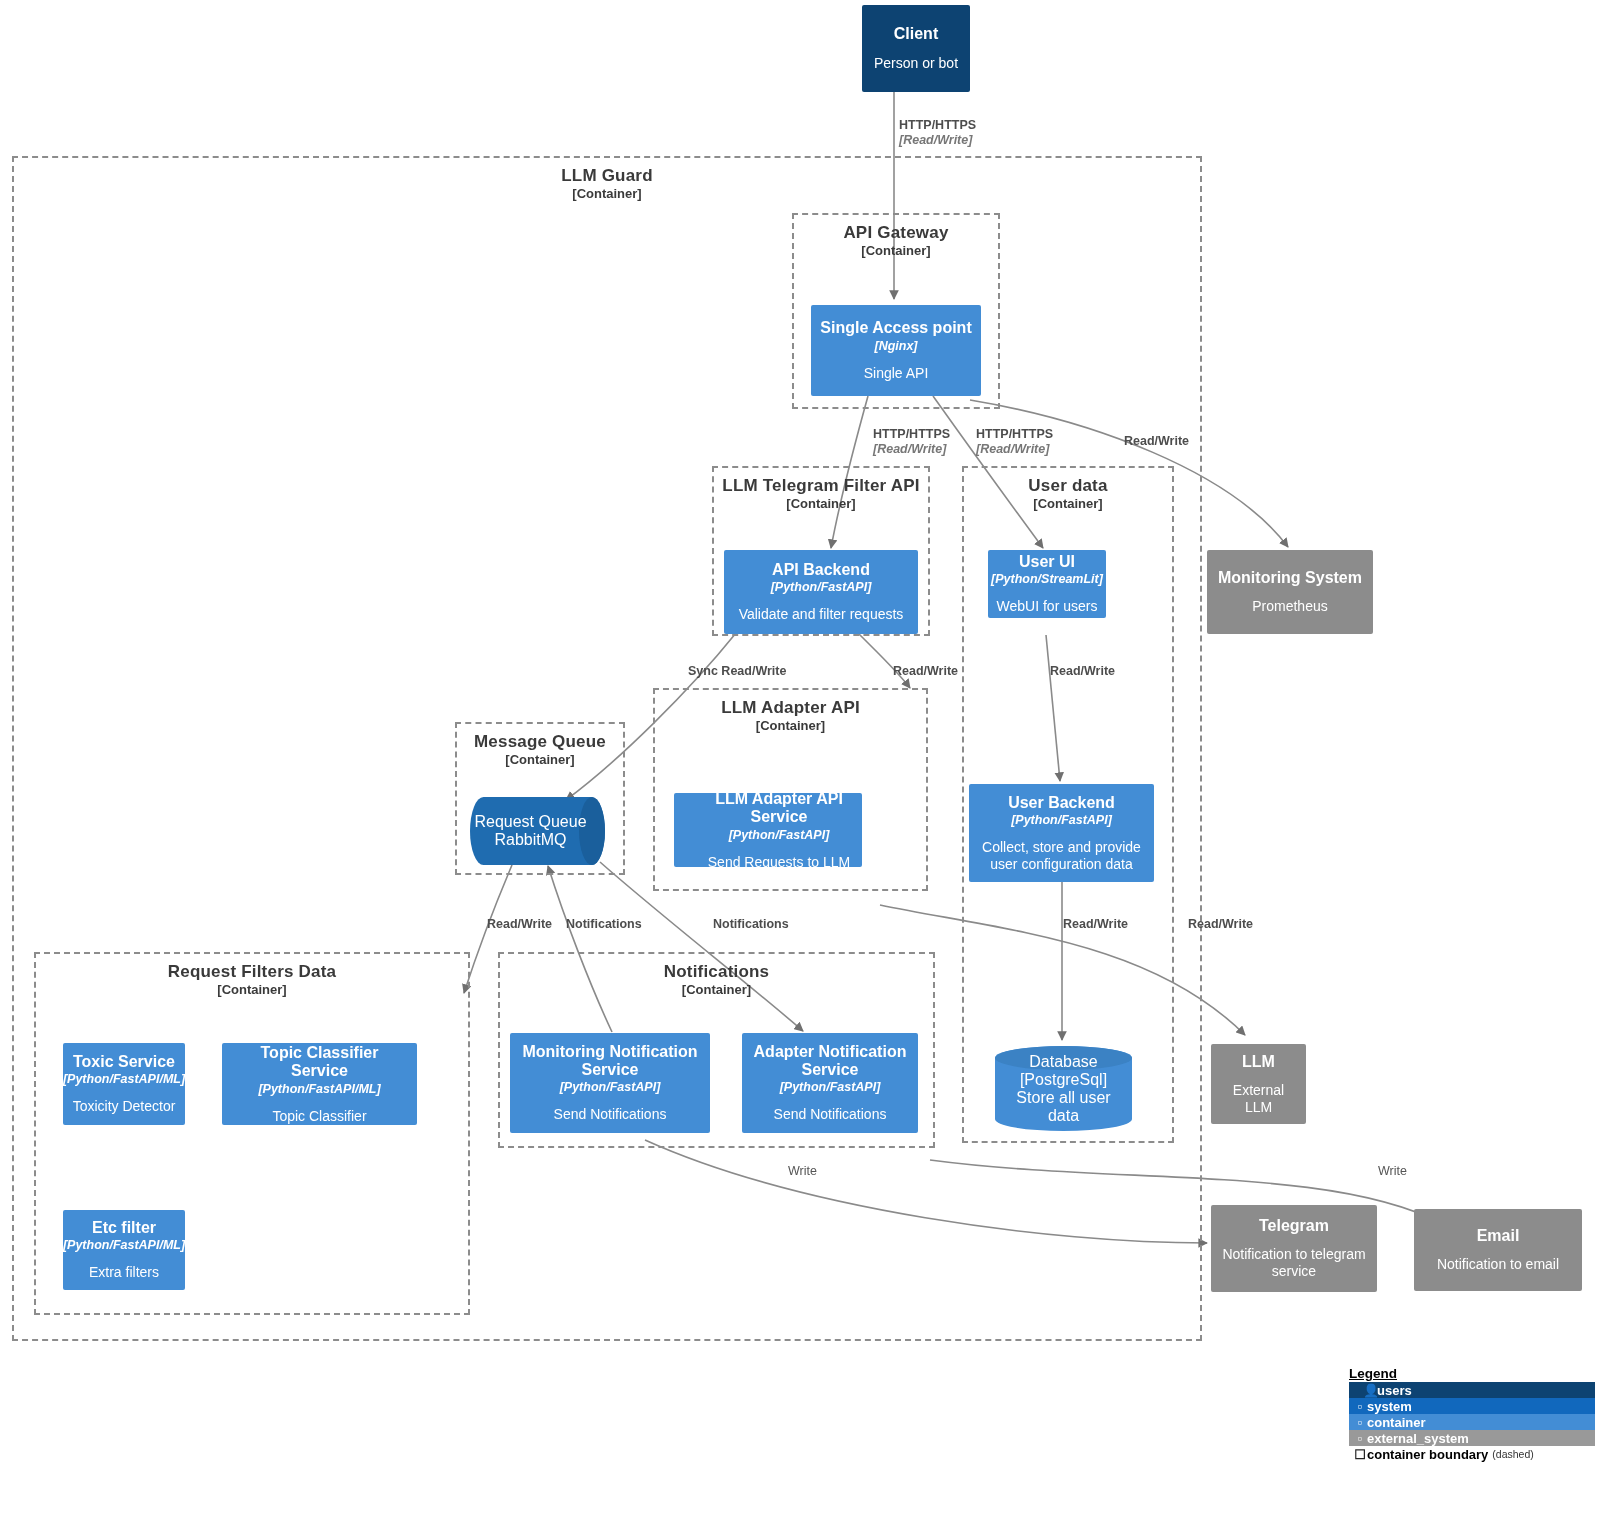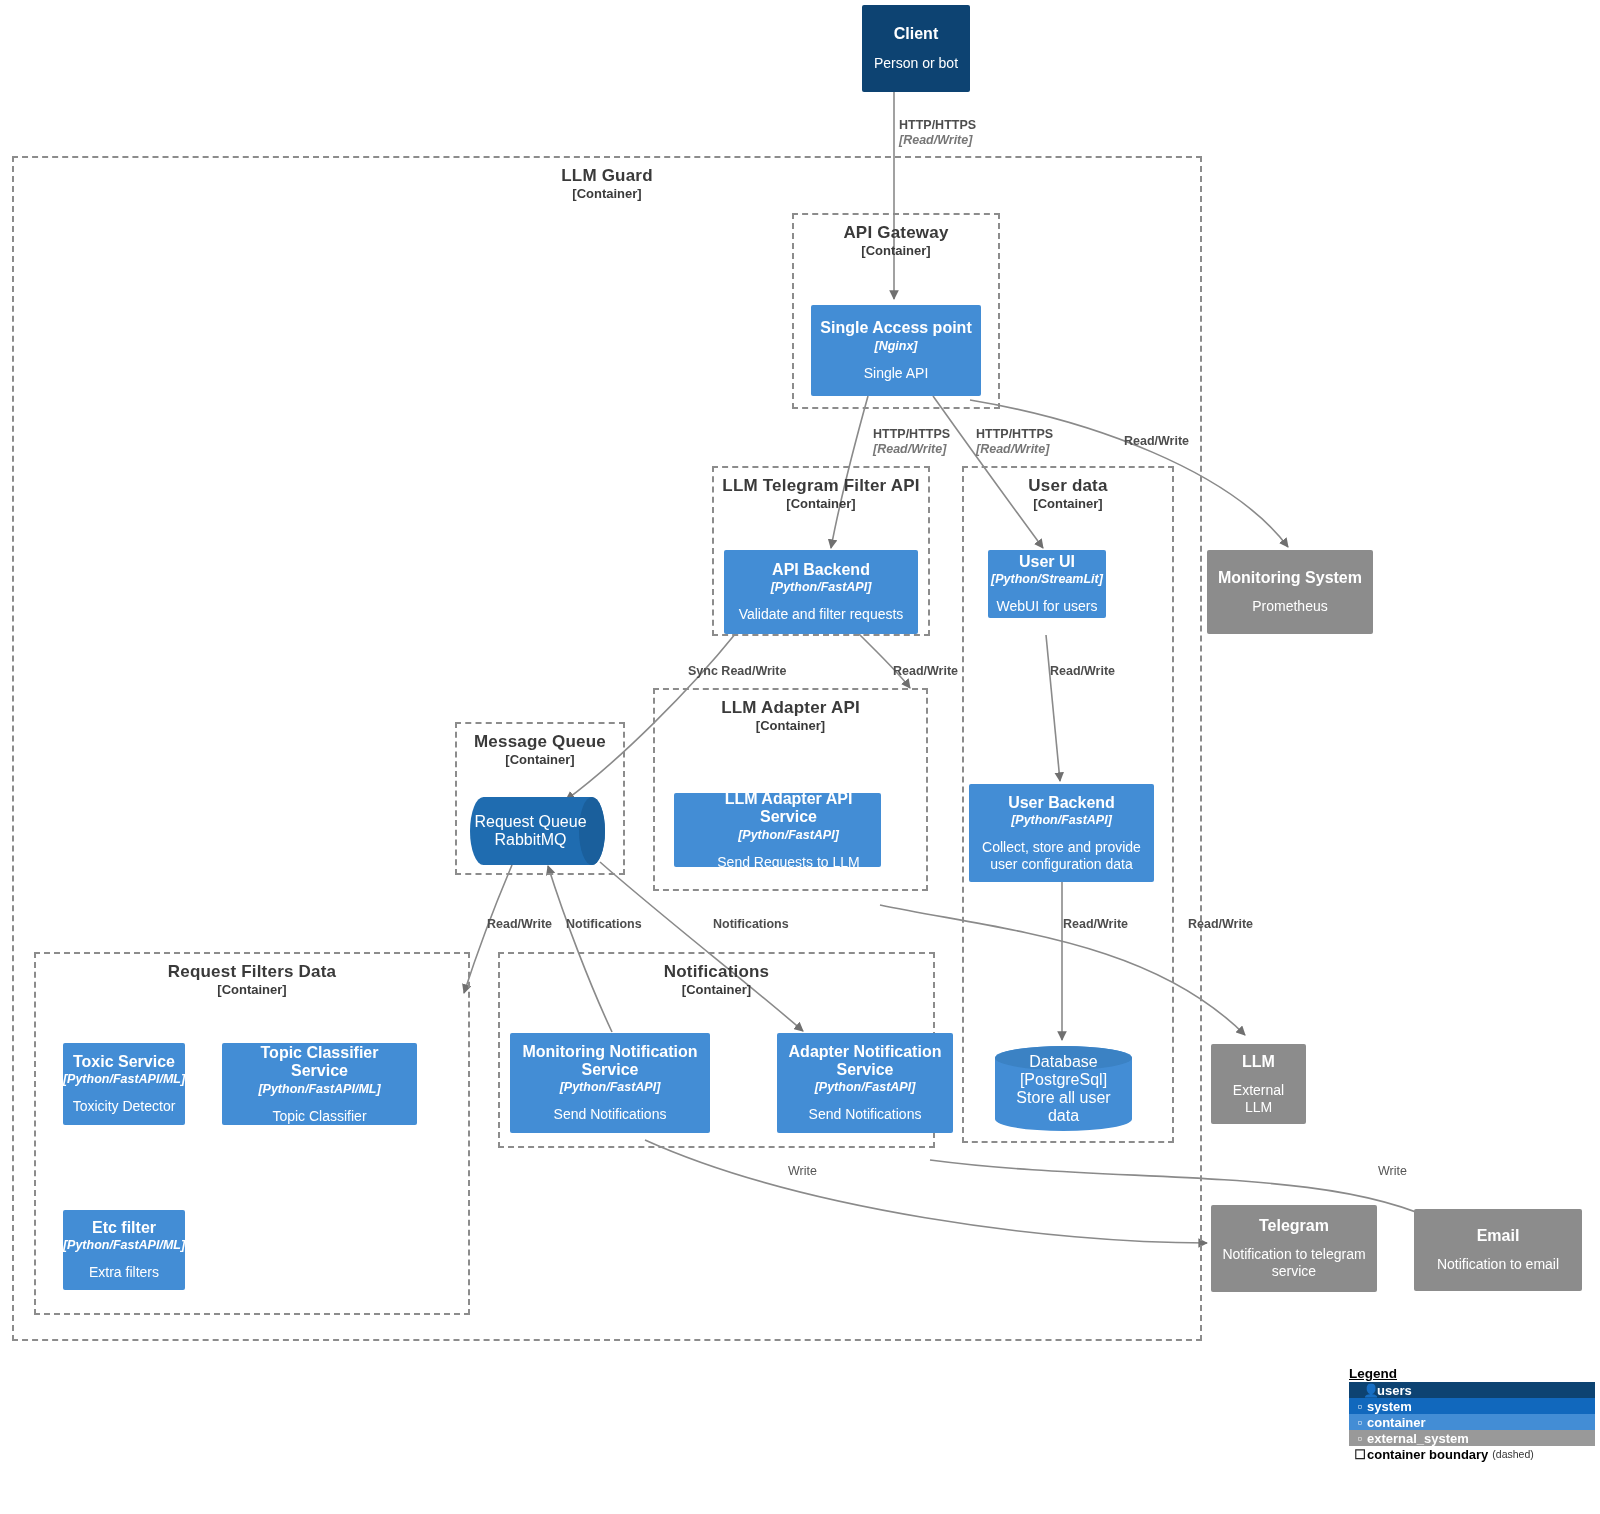--- a/index.html
+++ b/index.html
@@ -326,21 +326,21 @@
 
   <div class="queue" style="left:470px; top:797px; width:135px; height:68px;">
     <div class="q-body"></div>
     <div class="q-cap"></div>
     <div class="q-text">
       <div class="n-title">Request Queue</div>
       <div class="n-desc">RabbitMQ</div>
     </div>
   </div>
 
-  <div class="node container" style="left:674px; top:793px; width:207px; height:74px;padding-left:30px;">
+  <div class="node container" style="left:674px; top:793px; width:188px; height:74px;padding-left:30px;">
     <div class="n-title">LLM Adapter API Service</div>
     <div class="n-tech">[Python/FastAPI]</div>
     <div class="n-desc">Send Requests to LLM</div>
   </div>
 
   <div class="node container" style="left:969px; top:784px; width:185px; height:98px;">
     <div class="n-title">User Backend</div>
     <div class="n-tech">[Python/FastAPI]</div>
     <div class="n-desc">Collect, store and provide user configuration data</div>
   </div>
@@ -362,21 +362,21 @@
     <div class="n-tech">[Python/FastAPI/ML]</div>
     <div class="n-desc">Extra filters</div>
   </div>
 
   <div class="node container" style="left:510px; top:1033px; width:200px; height:100px;">
     <div class="n-title">Monitoring Notification Service</div>
     <div class="n-tech">[Python/FastAPI]</div>
     <div class="n-desc">Send Notifications</div>
   </div>
 
-  <div class="node container" style="left:742px; top:1033px; width:176px; height:100px;margin-left:35px;">
+  <div class="node container" style="left:742px; top:1033px; width:176px; height:100px;">
     <div class="n-title">Adapter Notification Service</div>
     <div class="n-tech">[Python/FastAPI]</div>
     <div class="n-desc">Send Notifications</div>
   </div>
 
   <div class="cyl" style="left:995px; top:1046px; width:137px; height:85px;">
     <div class="cyl-body"></div>
     <div class="cyl-top"></div>
     <div class="cyl-text">
       <div class="n-title">Database</div>

